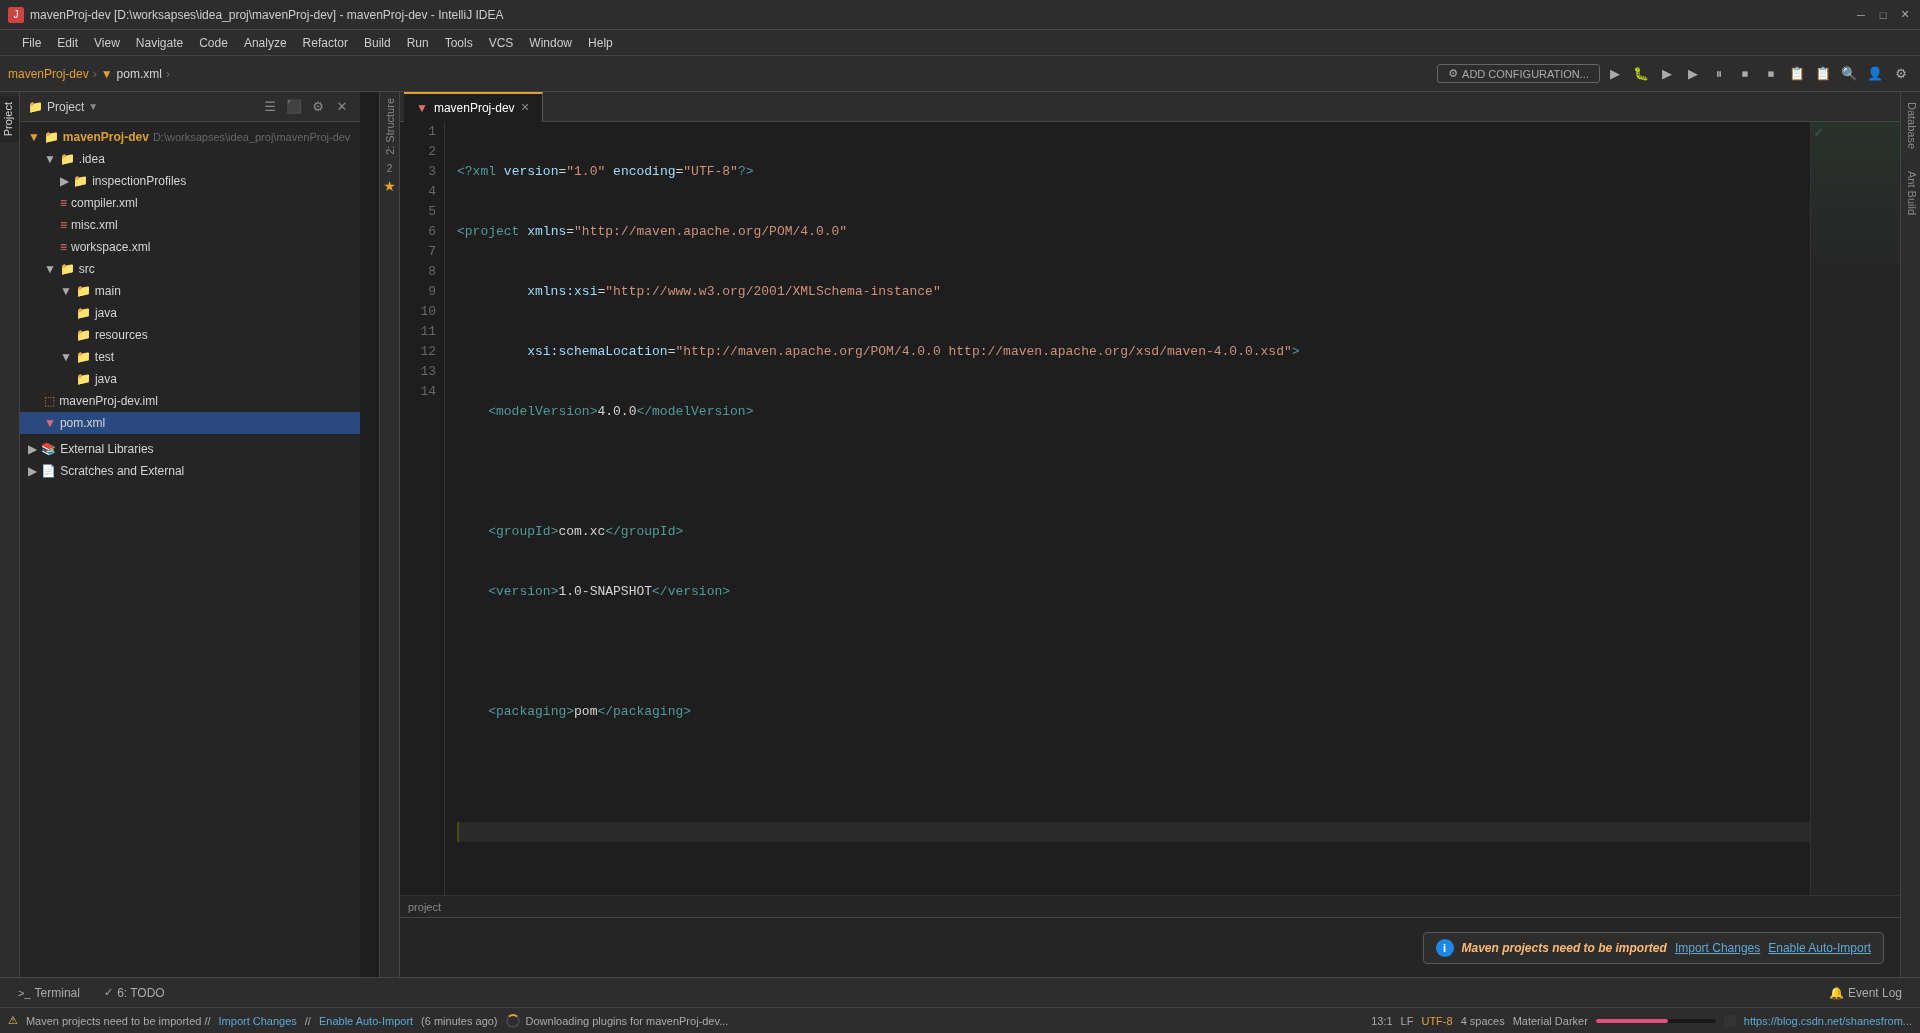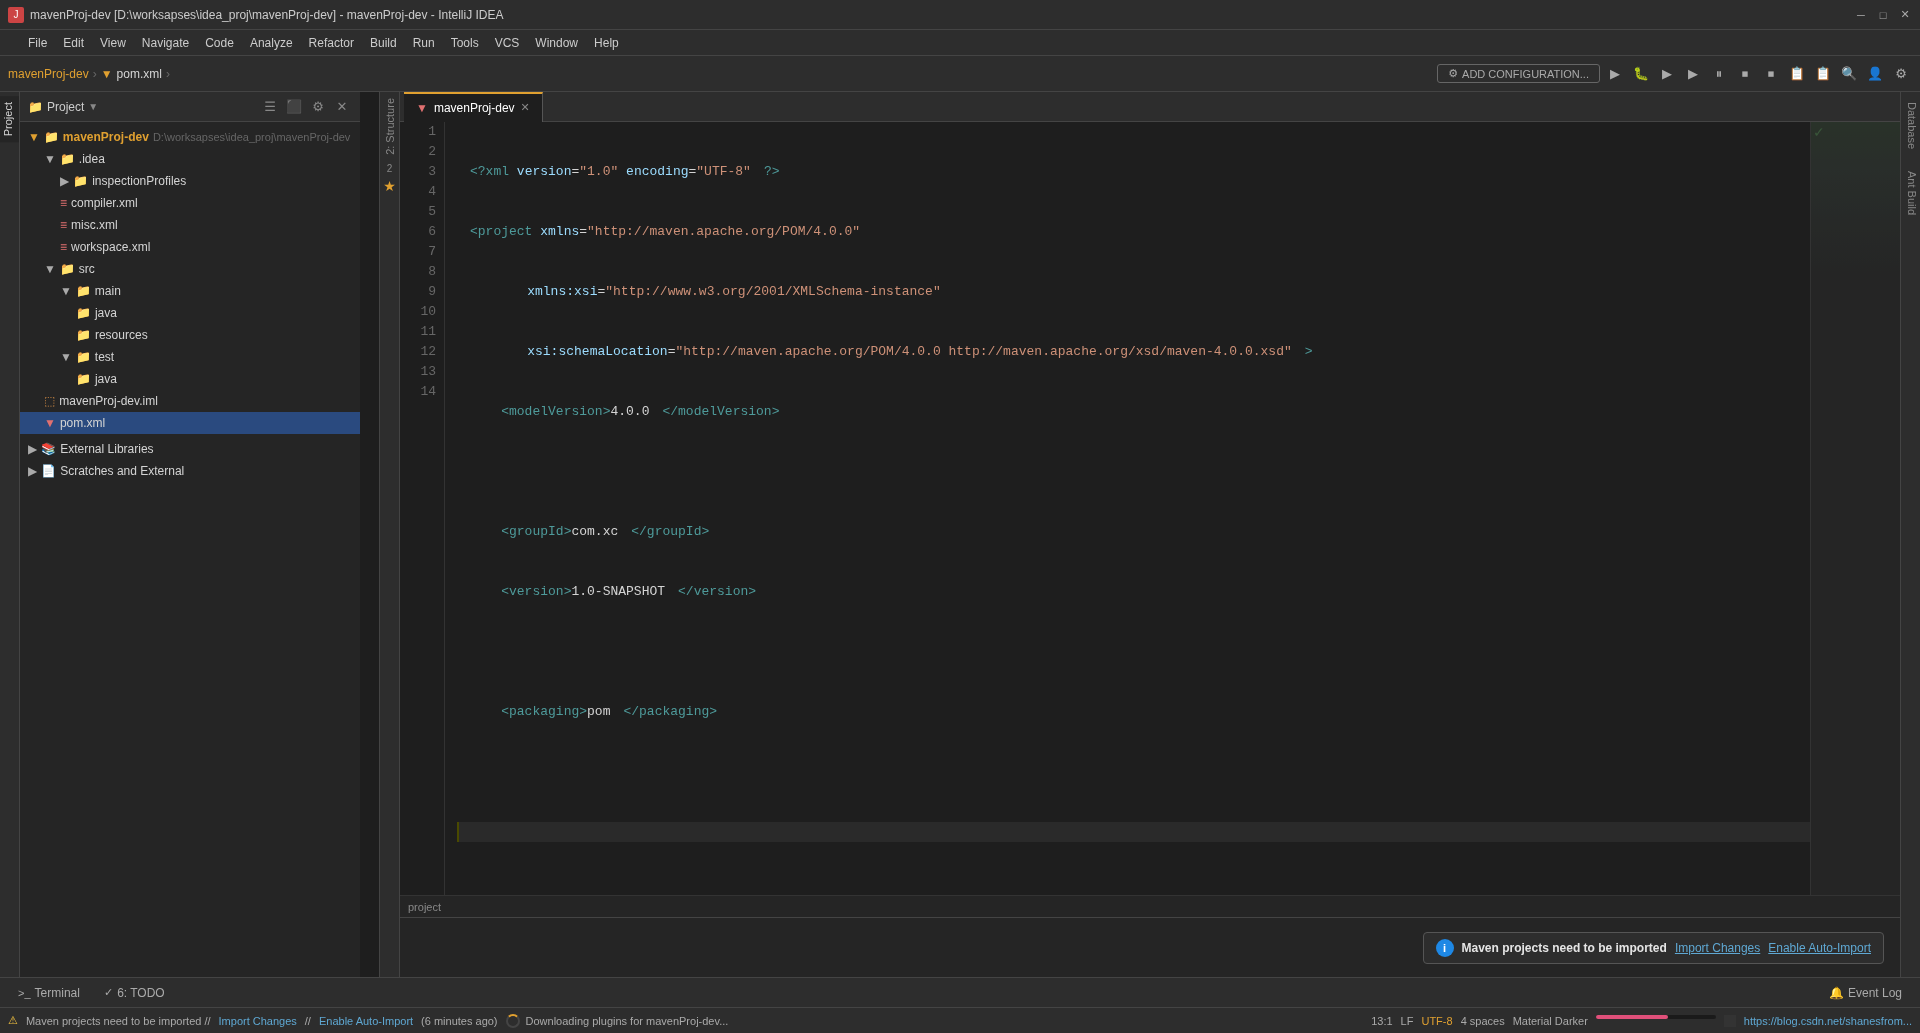--- a/index.html
+++ b/index.html
@@ -54,21 +54,21 @@
       font-size: 11px;
       color: #aaa;
     }
 
     
     .menu-bar {
       background: #2d2d2d;
       height: 26px;
       display: flex;
       align-items: center;
-      padding: 0 20px;
+      padding: 0 14px;
       border-bottom: 1px solid #444;
       flex-shrink: 0;
     }
     .menu-item {
       padding: 2px 8px;
       cursor: pointer;
       border-radius: 3px;
       color: #cccccc;
       font-size: 12px;
     }
@@ -253,21 +253,21 @@
       padding-top: 0;
     }
     .code-line {
       height: 20px;
       display: block;
     }
     .code-line.active-line {
       background: #2a2a2a;
     }
     
-    .tag { color: #4e9a9a; margin-left: 13px; }
+    .tag { color: #4e9a9a; }
     .attr { color: #9cdcfe; }
     .val { color: #ce9178; }
     .text-content { color: #d4d4d4; }
 
     
     .bottom-notification {
       background: #252525;
       border-top: 1px solid #444;
       padding: 8px 16px;
       display: flex;
@@ -292,21 +292,21 @@
       background: #1e88e5;
       border-radius: 50%;
       display: flex;
       align-items: center;
       justify-content: center;
       color: white;
       font-size: 11px;
       font-weight: bold;
       flex-shrink: 0;
     }
-    .notification-text { color: #e5e5e5; font-size: 12px; font-weight: bold; }
+    .notification-text { color: #fdba74; font-size: 12px; font-weight: bold; font-style: italic; }
     .notification-link {
       color: #5fa8d3;
       font-size: 12px;
       cursor: pointer;
       text-decoration: underline;
     }
 
     
     .status-bar {
       height: 26px;
@@ -314,21 +314,21 @@
       display: flex;
       align-items: center;
       padding: 0 8px;
       border-top: 1px solid #444;
       flex-shrink: 0;
       gap: 8px;
       font-size: 11px;
       color: #aaa;
     }
     .status-left { display: flex; align-items: center; gap: 8px; flex: 1; }
-    .status-right { display: flex; align-items: flex-start; gap: 8px; }
+    .status-right { display: flex; align-items: center; gap: 8px; }
     .status-warning { color: #f0c040; }
     .status-link { color: #5fa8d3; cursor: pointer; }
     .status-progress {
       display: flex;
       align-items: center;
       gap: 6px;
     }
     .spinner {
       width: 14px;
       height: 14px;

